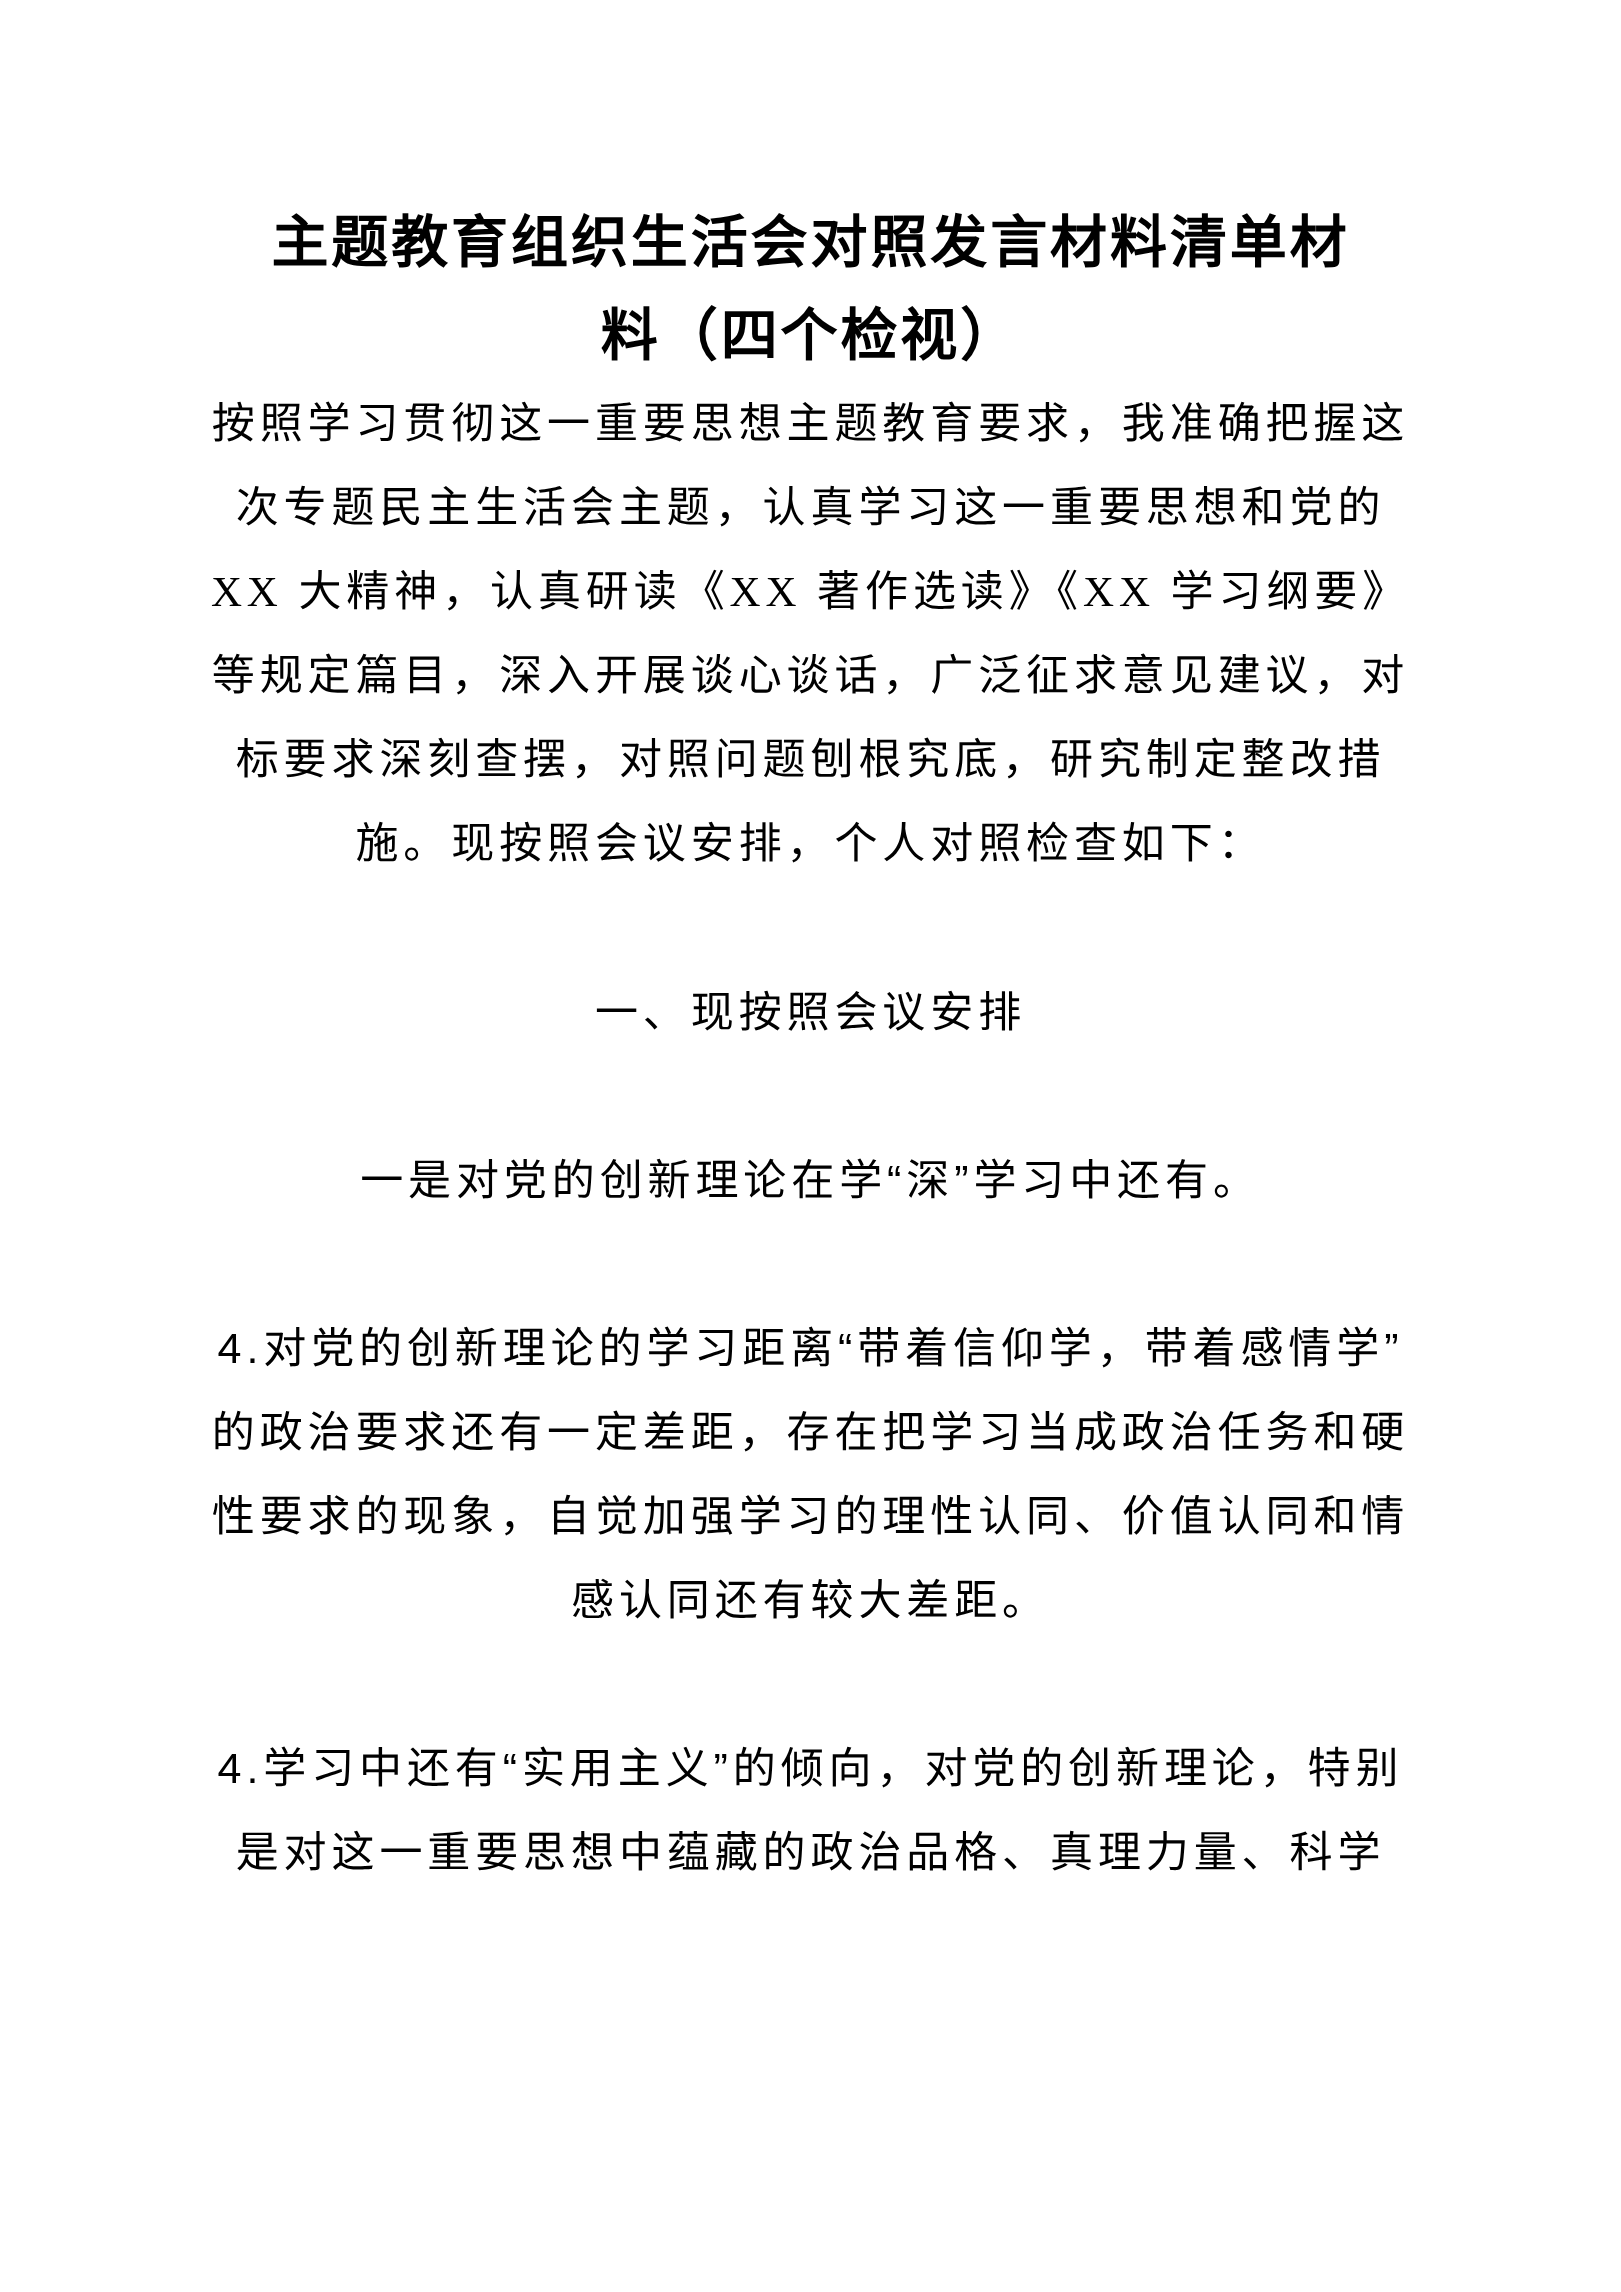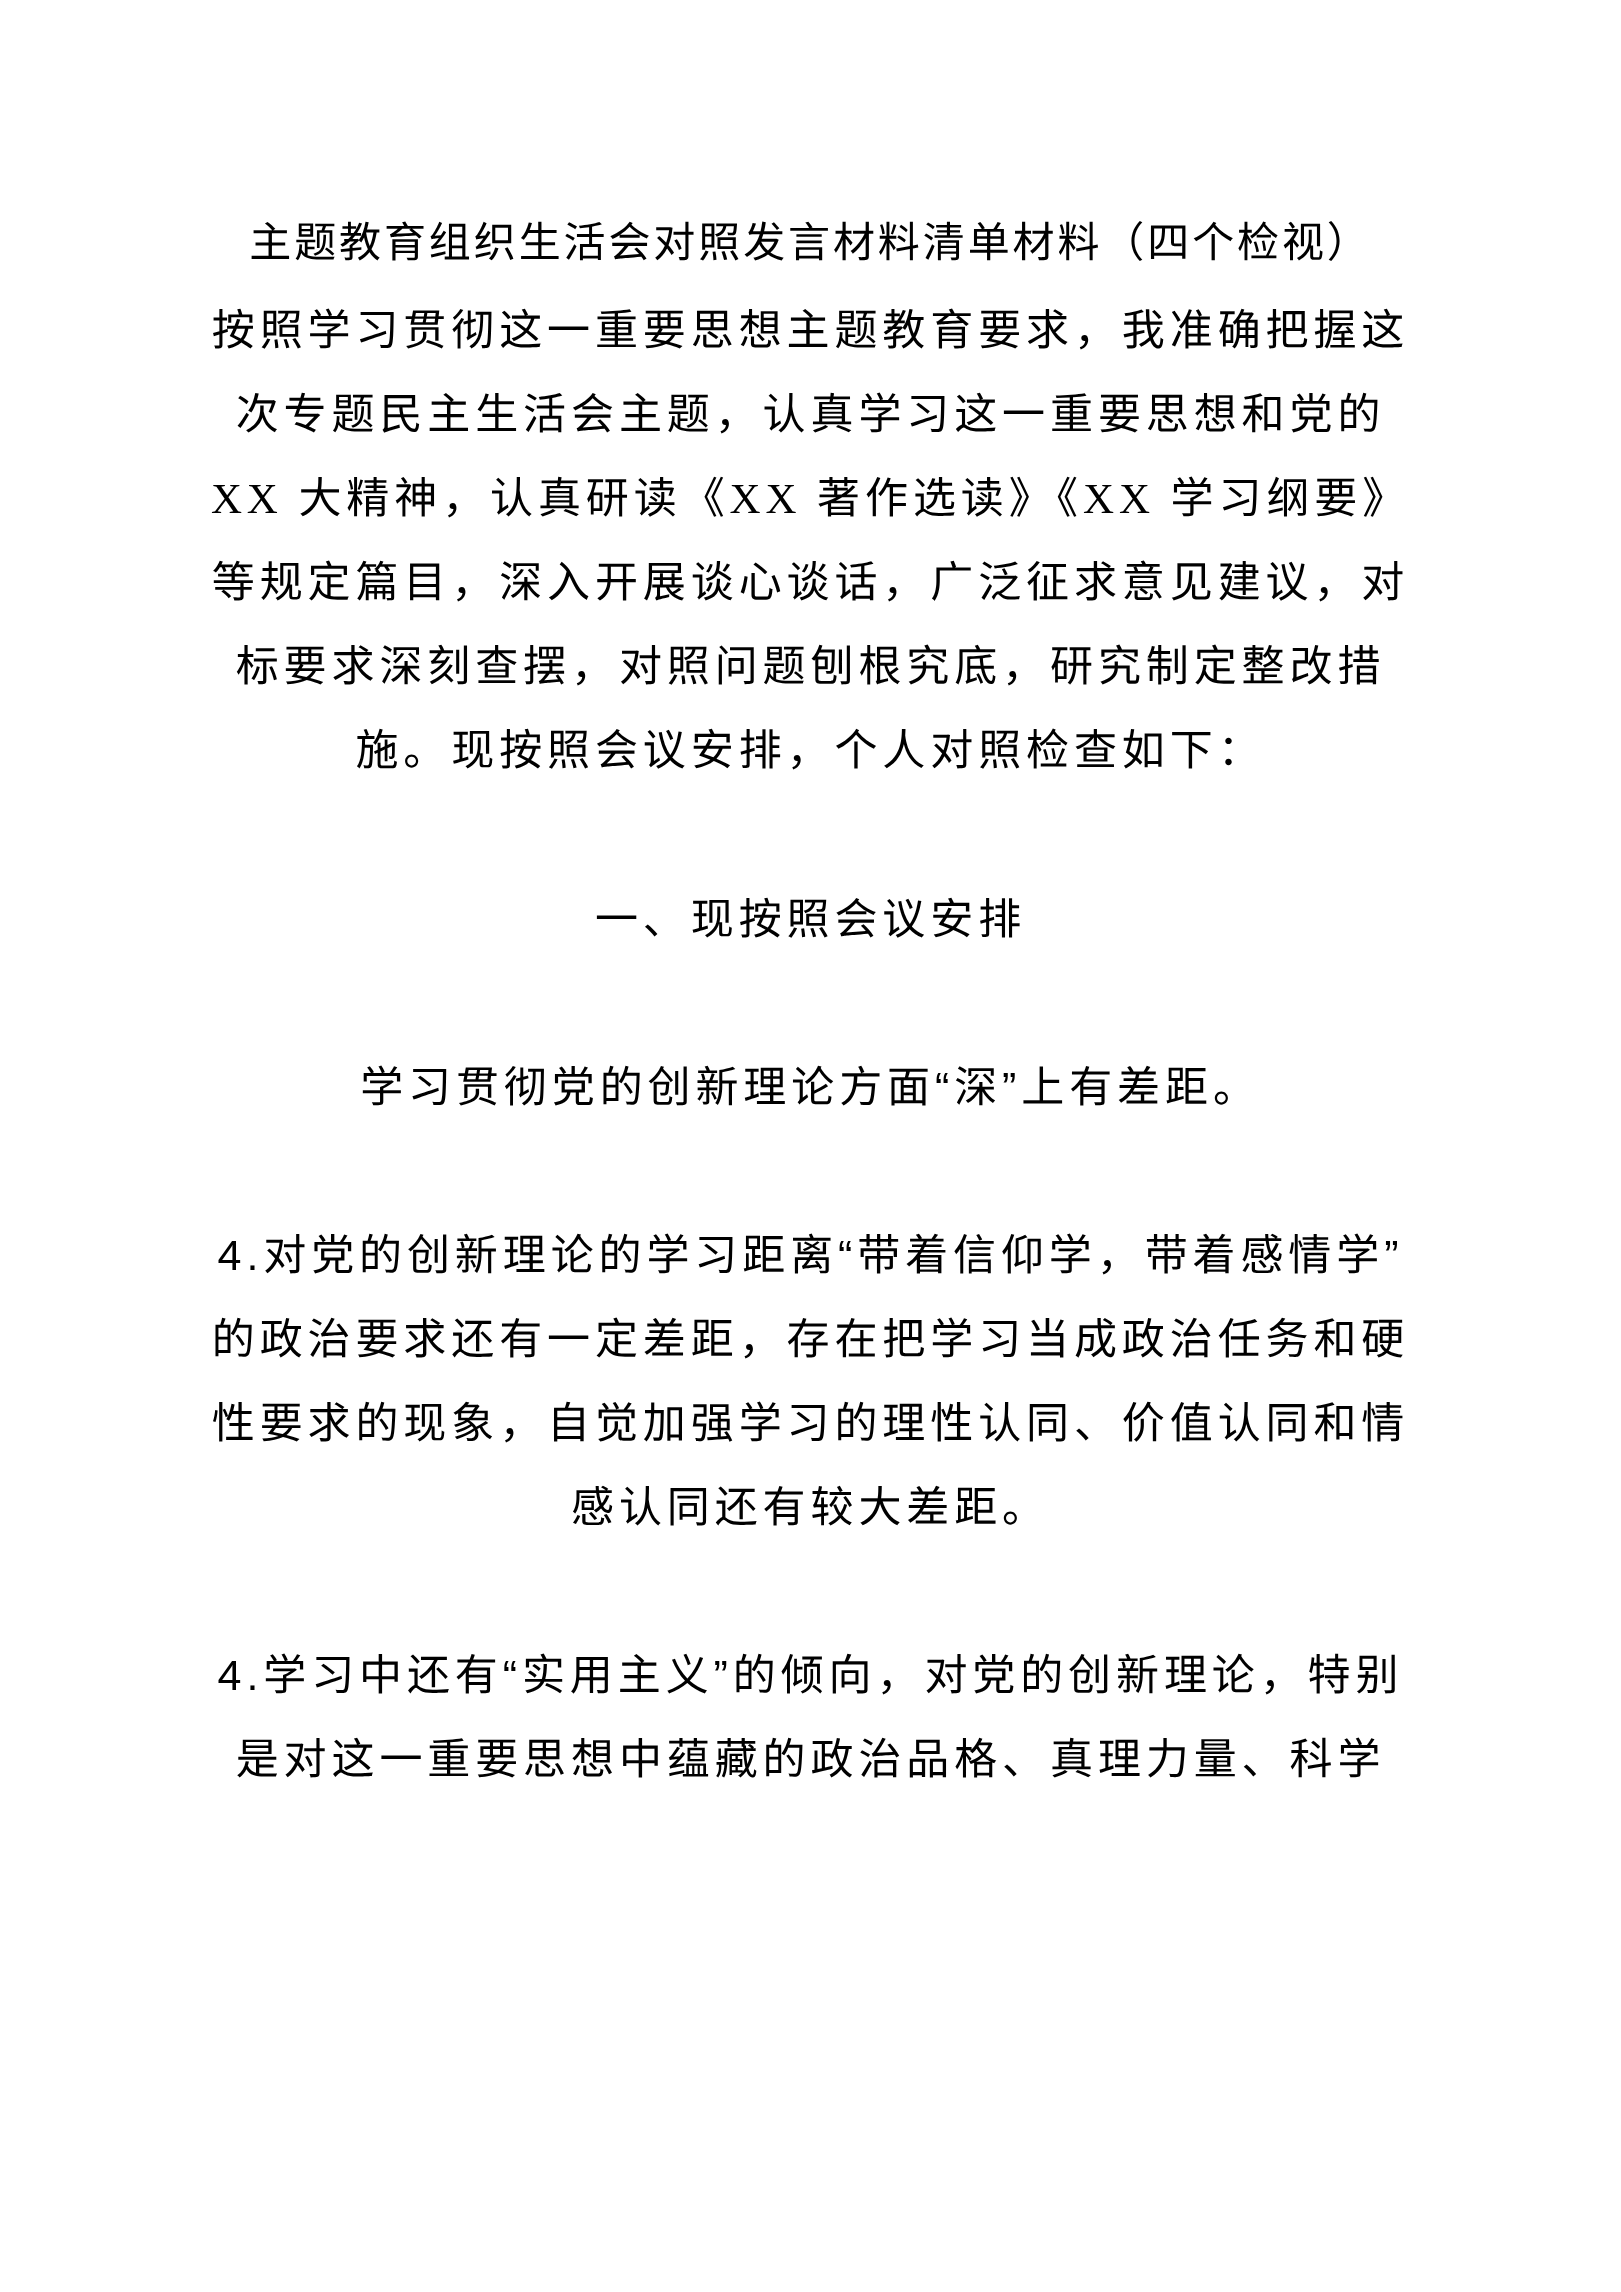--- a/index.html
+++ b/index.html
@@ -15,23 +15,23 @@
     background: #ffffff;
     color: #000000;
     font-family: "Liberation Sans", sans-serif;
     overflow: hidden;
     box-sizing: border-box;
     padding: 196px 201px 0 201px;
   }
   .doc-title {
     margin: 0 auto;
     max-width: 1127px;
-    font-size: 42px;
+    font-size: 57px;
     line-height: 93px;
-    font-weight: 400;
+    font-weight: 700;
     text-align: center;
     letter-spacing: 2.9px;
   }
   .block {
     margin: 0 0 84px 0;
     font-size: 43px;
     line-height: 84px;
     text-align: center;
     letter-spacing: 4.9px;
     font-weight: 400;
@@ -48,19 +48,19 @@
 <body>
 
 <div class="page">
   <h1 class="doc-title">主题教育组织生活会对照发言材料清单材料（四个检视）</h1>
 
   <div class="block first">按照学习贯彻这一重要思想主题教育要求，我准确把握这次专题民主生活会主题，认真学习这一重要思想和党的 XX 大精神，认真研读《XX 著作选读》《XX 学习纲要》等规定篇目，深入开展谈心谈话，广泛征求意见建议，对标要求深刻查摆，对照问题刨根究底，研究制定整改措施。现按照会议安排，个人对照检查如下：</div>
 
   <div class="block heading">一、现按照会议安排</div>
 
 
-  <div class="block heading">学习贯彻党的创新理论方面“深”上有差距。</div>
+  <div class="block heading">一是对党的创新理论在学“深”学习中还有。</div>
 
   <div class="block">4.对党的创新理论的学习距离“带着信仰学，带着感情学”的政治要求还有一定差距，存在把学习当成政治任务和硬性要求的现象，自觉加强学习的理性认同、价值认同和情感认同还有较大差距。</div>
 
   <div class="block">4.学习中还有“实用主义”的倾向，对党的创新理论，特别是对这一重要思想中蕴藏的政治品格、真理力量、科学</div>
 </div>
 
 
 </body></html>

